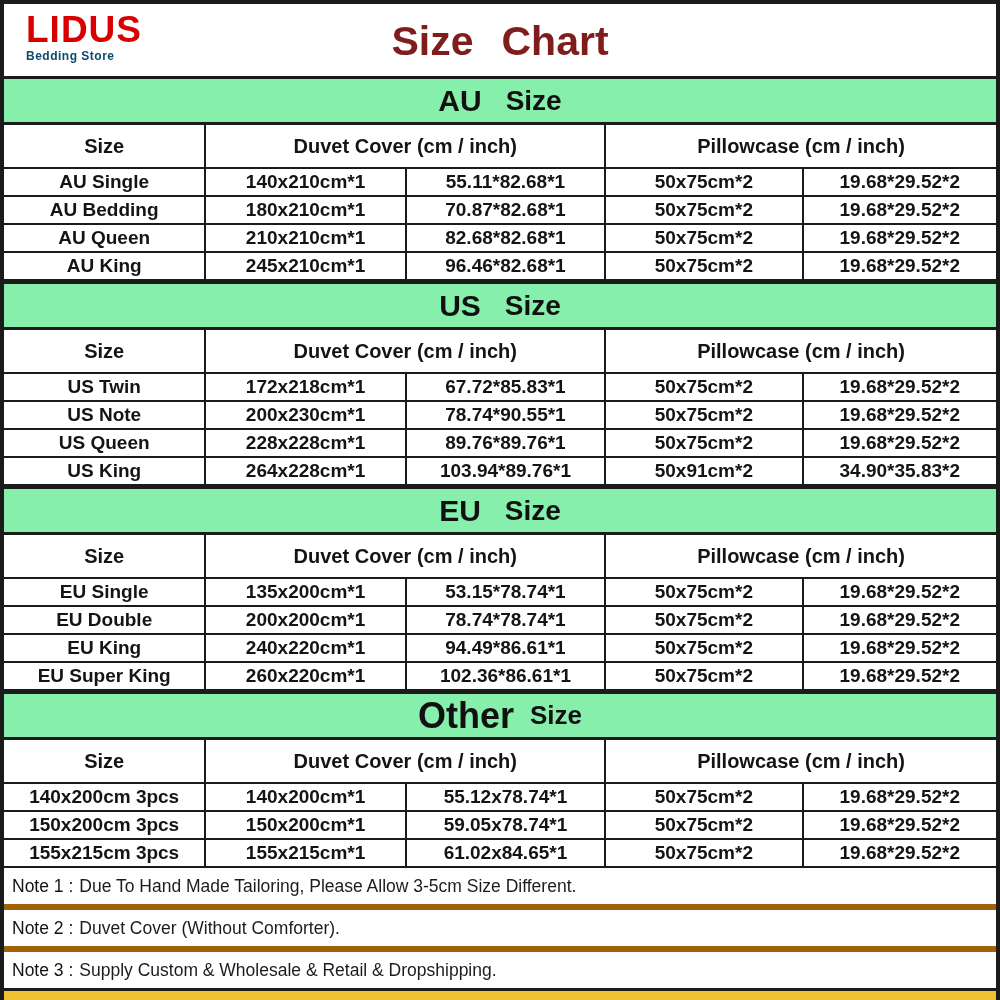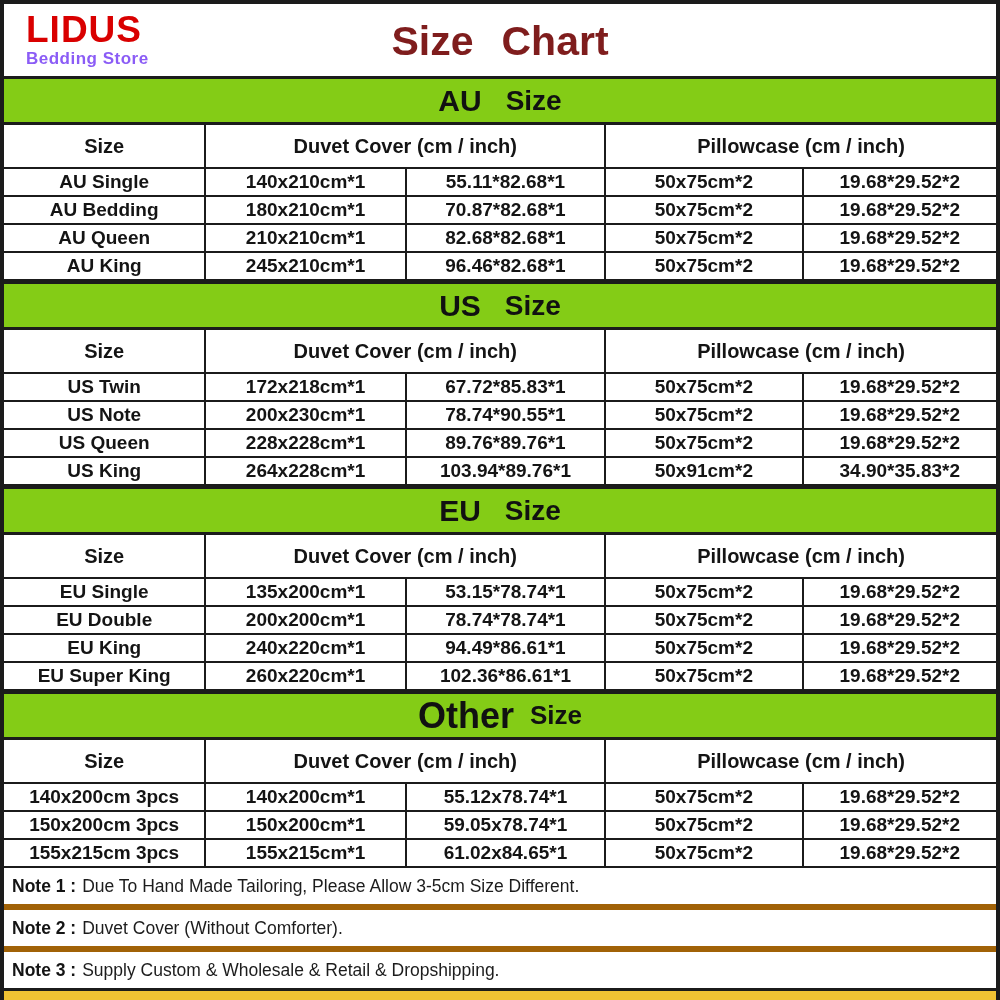--- a/index.html
+++ b/index.html
@@ -6,46 +6,46 @@
   .page{
     width:1000px;height:1000px;box-sizing:border-box;position:relative;
     border:4px solid #1b1b1b;border-bottom:none;background:#fff;
     display:flex;flex-direction:column;overflow:hidden;
     font-family:"Liberation Sans",sans-serif;color:#141414;
   }
   
   .header{flex:none;height:72px;position:relative;background:#fff;}
   .brand{position:absolute;left:22px;top:7px;line-height:1;}
   .brand-name{font-size:37px;font-weight:800;color:#d90000;letter-spacing:1px;}
-  .brand-sub{font-size:17px;font-weight:700;color:#8b5cf6;margin-top:2px;letter-spacing:.5px;}
+  .brand-sub{font-size:12px;font-weight:700;color:#0c4a6e;margin-top:2px;letter-spacing:.5px;}
   .title{position:absolute;left:0;right:0;top:14px;text-align:center;font-size:41px;font-weight:700;color:#7f1d1d;}
   .title .t2{margin-left:28px;}
   
   .banner{
-    flex:none;height:43px;background:#84cc16;
+    flex:none;height:43px;background:#86efac;
     border-top:3px solid #1b1b1b;border-bottom:3px solid #1b1b1b;
     display:flex;align-items:center;justify-content:center;
   }
   .banner-main{font-size:30px;font-weight:700;color:#111;}
   .banner-sub{font-size:28px;font-weight:700;color:#111;margin-left:24px;}
   .sec-other .banner-main{font-size:36px;}
   .sec-other .banner-sub{font-size:26px;margin-left:16px;}
   
   table{width:100%;border-collapse:collapse;table-layout:fixed;flex:none;}
   th,td{border:2px solid #1b1b1b;text-align:center;vertical-align:middle;padding:0;font-weight:700;color:#141414;}
   th{height:42px;font-size:20px;}
   td{height:26px;font-size:19px;}
   th:first-child,td:first-child{border-left:none;}
   th:last-child,td:last-child{border-right:none;}
   thead th{border-top:none;}
   
   .notes{flex:1;display:flex;flex-direction:column;min-height:78px;}
   .note{flex:1;display:flex;align-items:center;padding-left:8px;border-top:6px solid #a16207;font-size:17.5px;white-space:nowrap;}
   .note:first-child{border-top:none;}
-  .note-label{font-weight:700;margin-right:6px;}
+  .note-label{font-weight:400;margin-right:6px;}
   .note-text{font-weight:400;color:#1c1c1c;}
   
   .strip{flex:none;height:9px;background:#f0c233;border-top:3px solid #1b1b1b;}
 </style>
 </head>
 <body>
 
 <div class="page">
 
   <div class="header">

